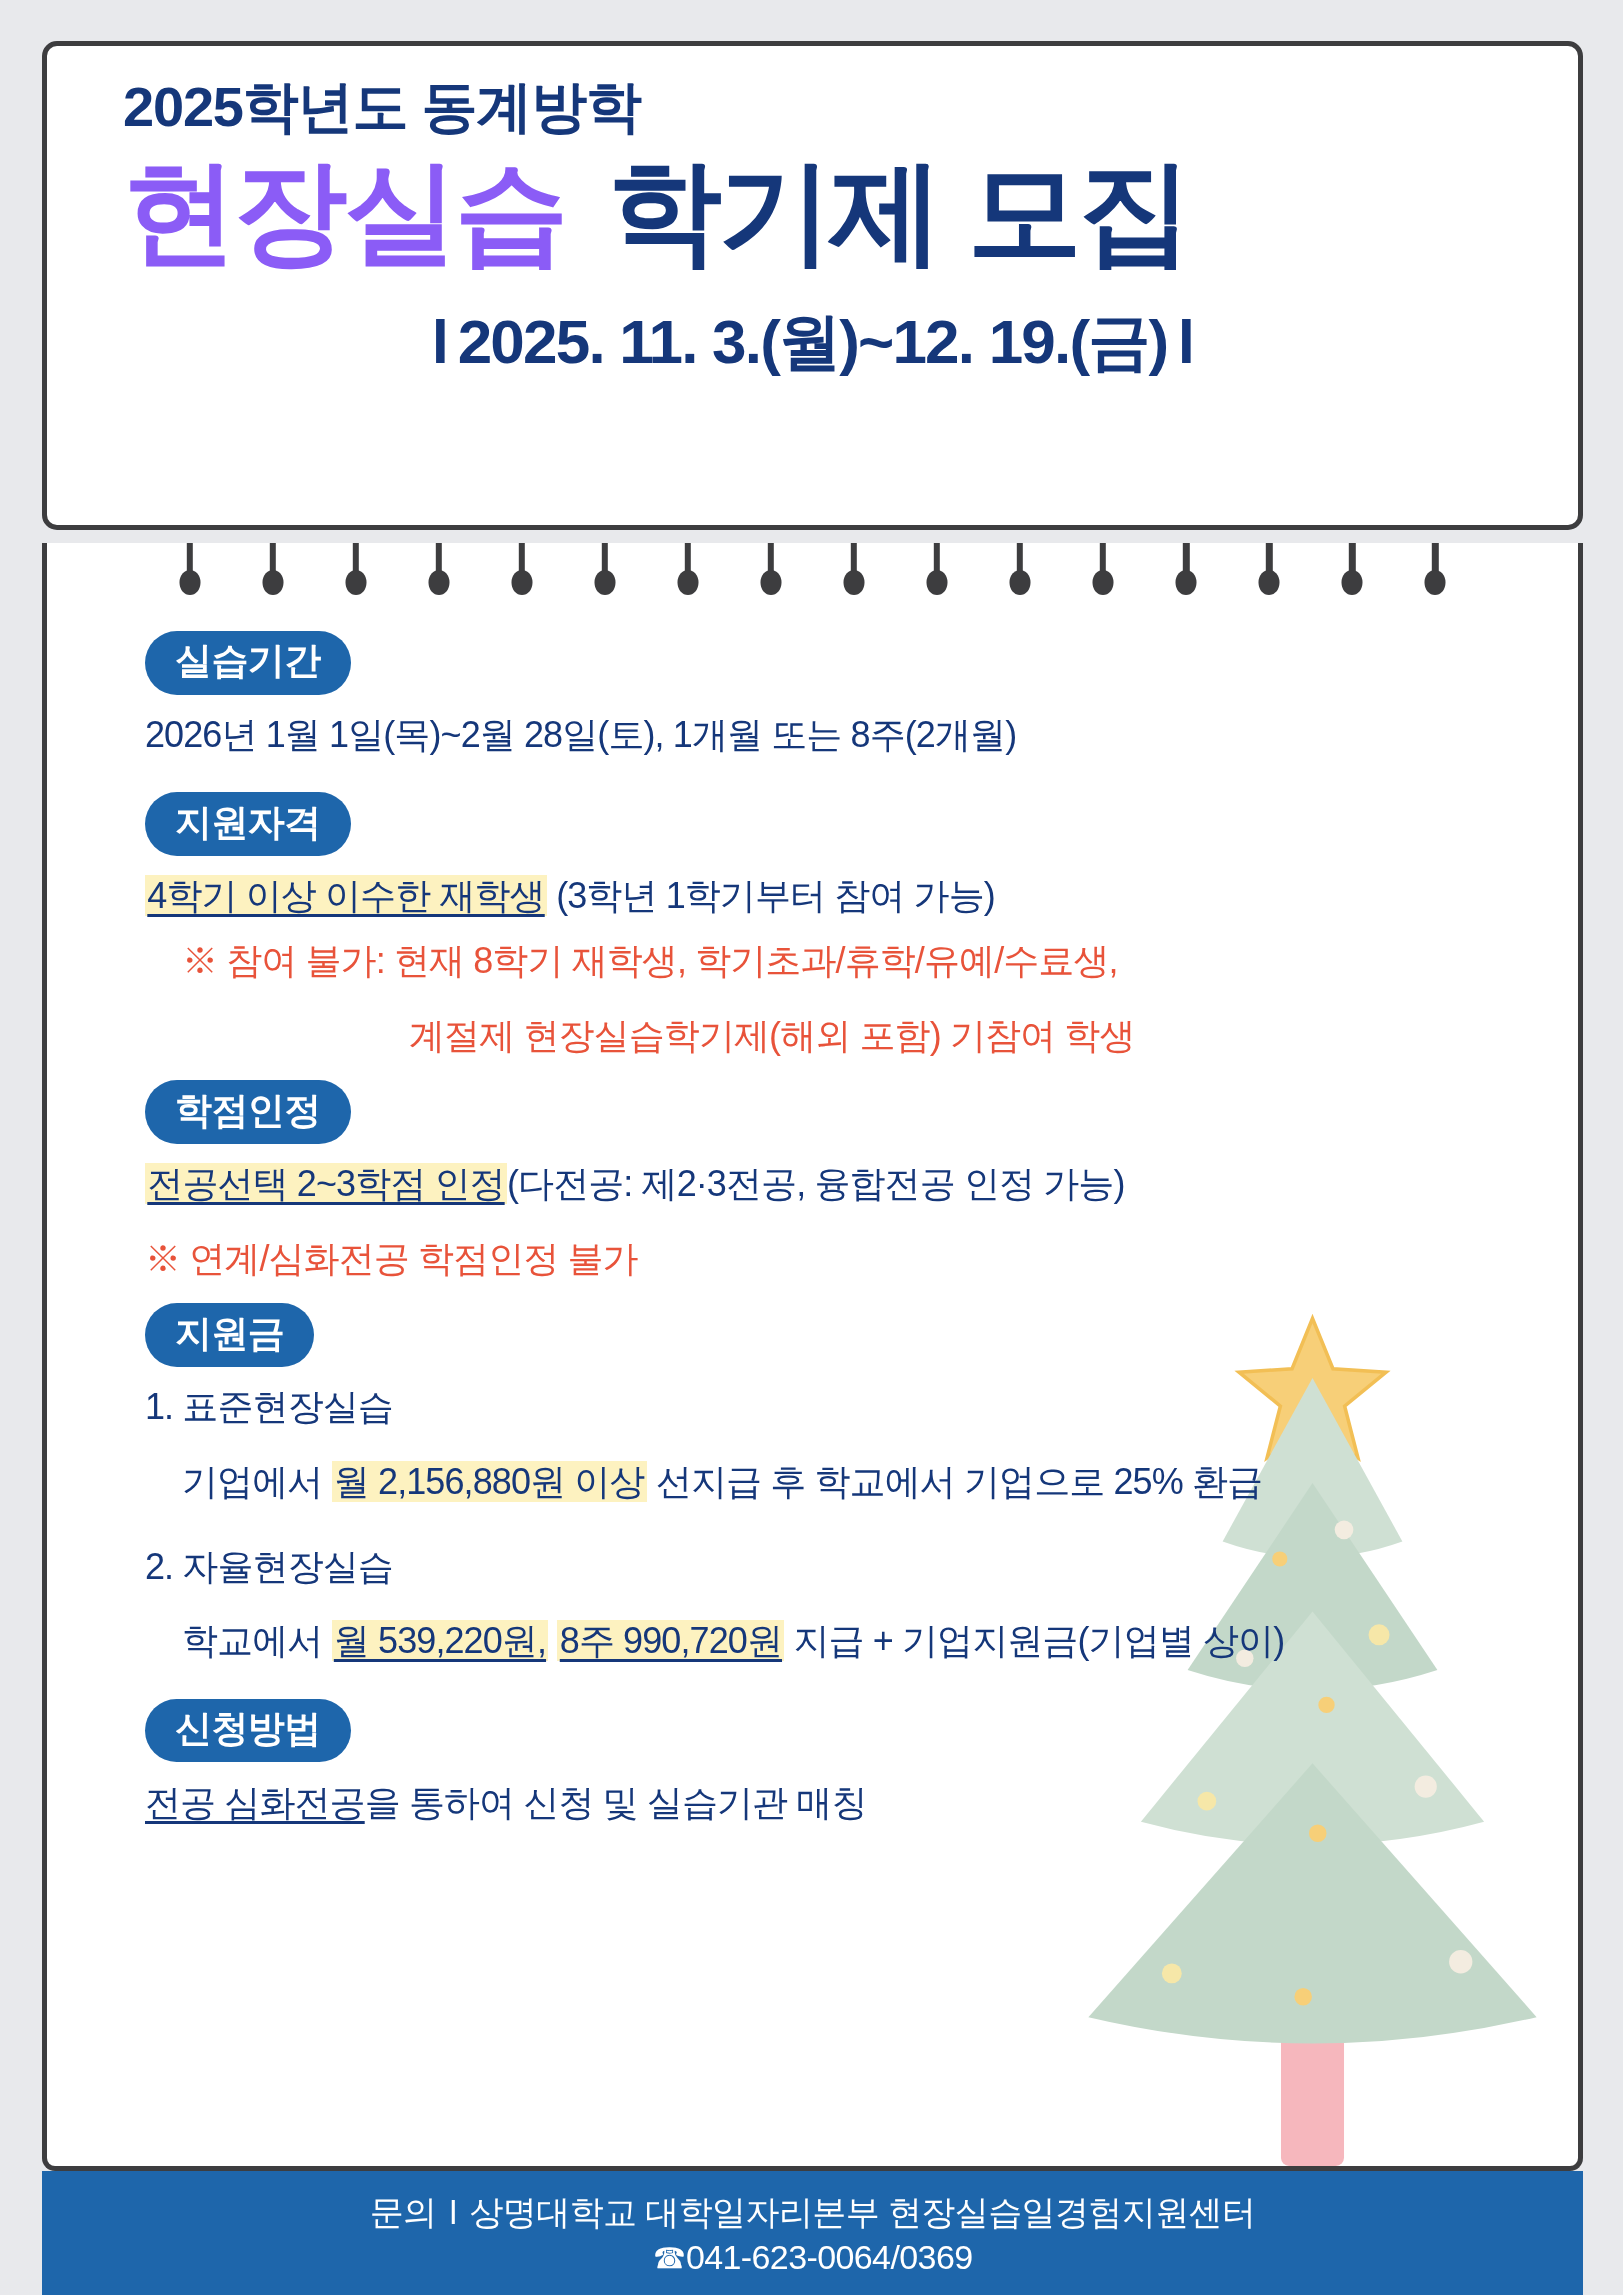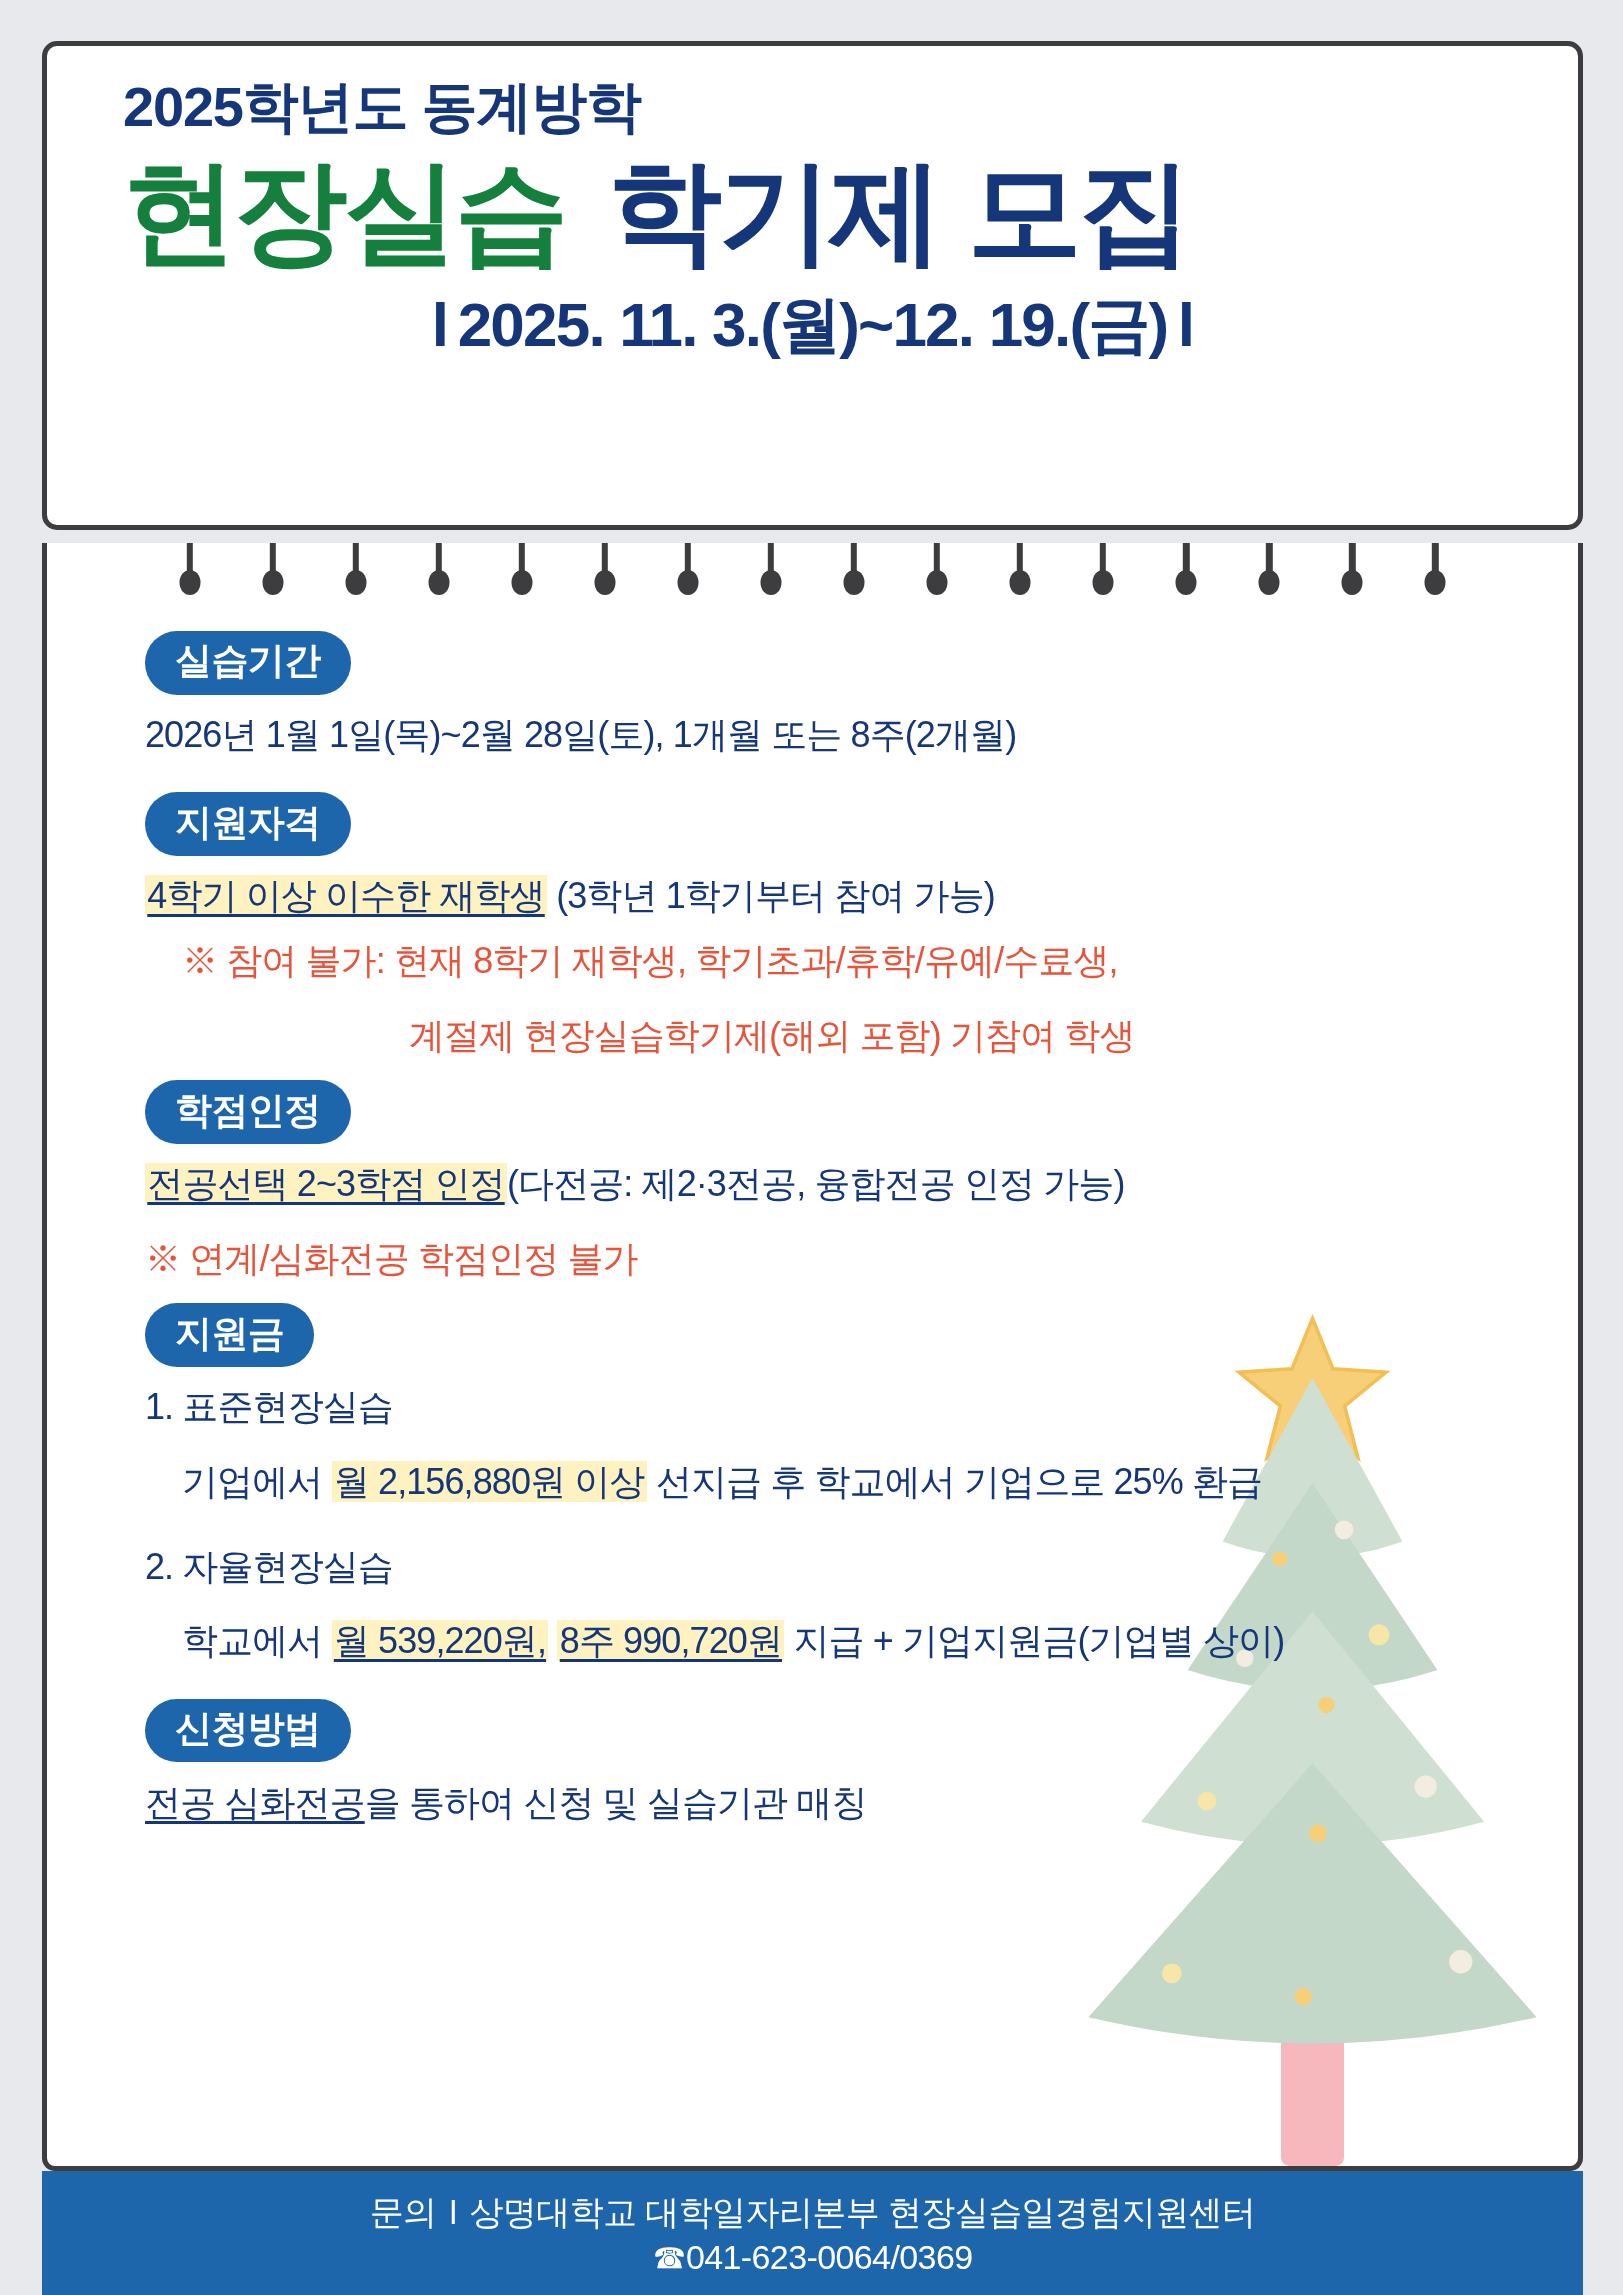--- a/index.html
+++ b/index.html
@@ -47,24 +47,24 @@
   .header-title {
     margin-top: 10.5px;
     font-size: 114px;
     font-weight: bold;
     letter-spacing: -3.5px;
     line-height: 1.12;
     text-align: left;
     padding-left: 76px;
     white-space: nowrap;
   }
-  .t-orange { color: #15803d; }
+  .t-orange { color: #8b5cf6; }
   .t-navy   { color: #15377a; margin-left: 43px; }
   .header-dates {
-    margin-top: 15px;
+    margin-top: 32px;
     font-size: 62px;
     font-weight: bold;
     color: #15377a;
     letter-spacing: -1.8px;
     line-height: 1.1;
   }
   .header-dates .bar {
     color: #15377a;
     font-weight: bold;
     padding: 0 10.5px;

